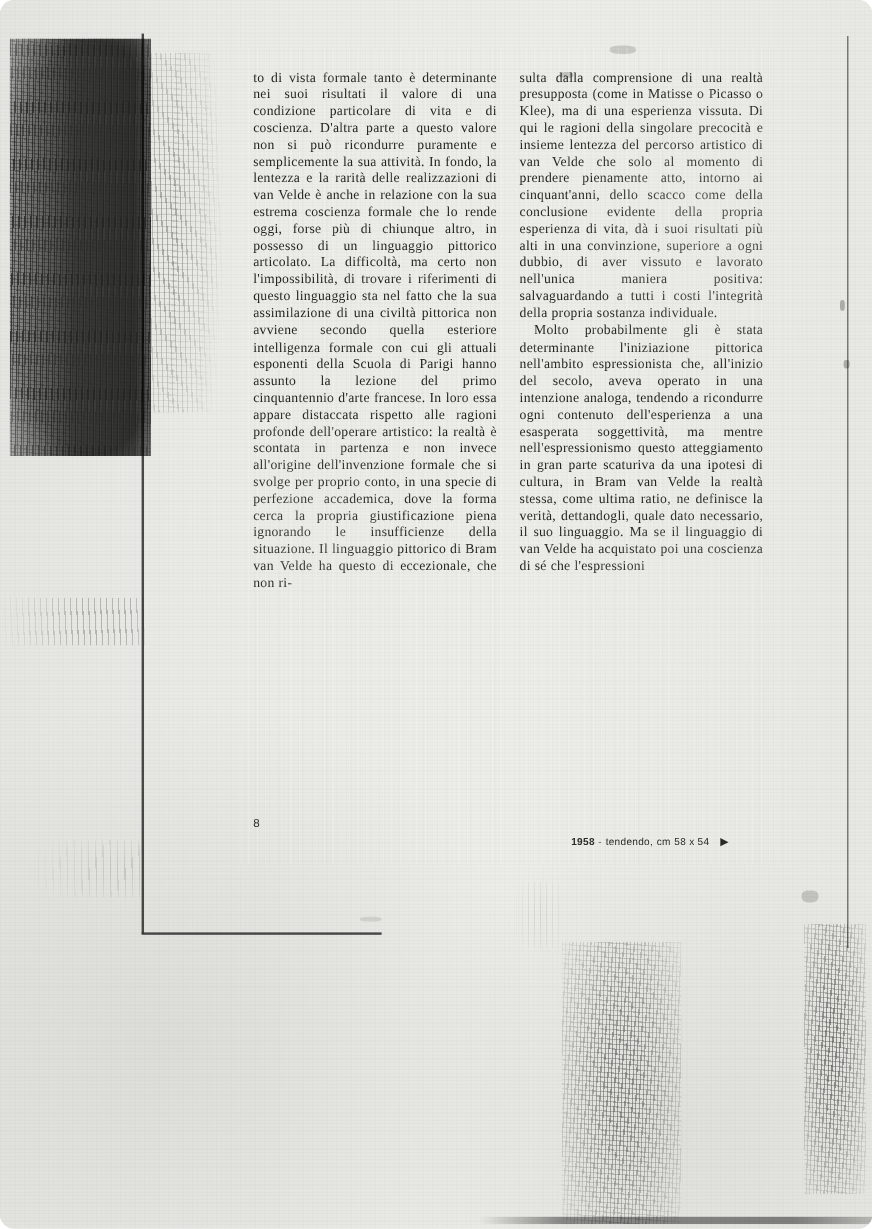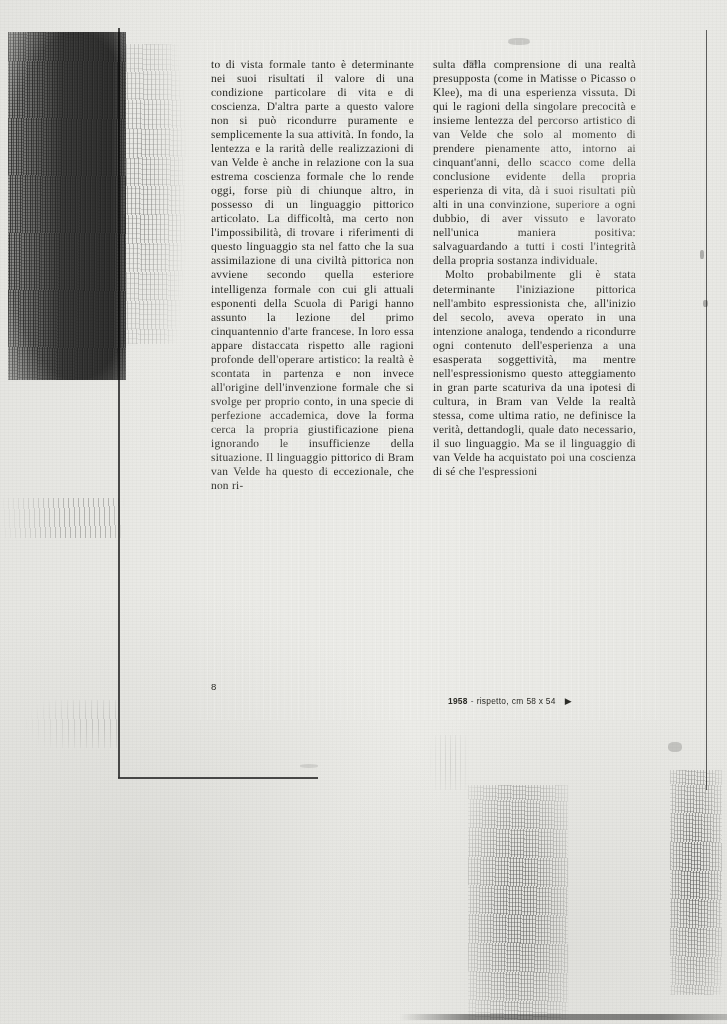--- a/index.html
+++ b/index.html
@@ -8,20 +8,21 @@
     background: #ffffff;
   }
 
   #page {
     position: relative;
     width: 727px;
     height: 1024px;
     overflow: hidden;
     background: #e8e8e4;
     font-family: "Liberation Serif", "DejaVu Serif", serif;
+    border-radius: 12px;
   }
 
   
   .paper-base {
     position: absolute;
     inset: 0;
     background:
       radial-gradient(ellipse 60% 40% at 20% 85%, rgba(190,190,185,.30), rgba(0,0,0,0) 70%),
       radial-gradient(ellipse 50% 35% at 78% 92%, rgba(195,195,190,.26), rgba(0,0,0,0) 70%),
       radial-gradient(ellipse 70% 50% at 50% 18%, rgba(236,236,232,.55), rgba(0,0,0,0) 75%),
@@ -225,21 +226,21 @@
   .folio {
     position: absolute;
     left: 211px;
     top: 681px;
     font-size: 9.6px;
     color: #2b2b26;
     font-family: "Liberation Sans", sans-serif;
   }
   .caption {
     position: absolute;
-    left: 448px;
+    left: 476px;
     top: 696px;
     font-size: 8.4px;
     color: #2b2b26;
     font-family: "Liberation Sans", sans-serif;
     letter-spacing: .03em;
     white-space: nowrap;
     display: flex;
     align-items: center;
     gap: 3px;
   }
@@ -293,19 +294,19 @@
   </div>
 
   <div class="type-fade"></div>
   <div class="scan-streaks"></div>
 
   <div class="folio">8</div>
 
   <div class="caption">
     <span class="year">1958</span>
     <span class="sep">-</span>
-    <span>rispetto,</span>
+    <span>tendendo,</span>
     <span>cm</span>
     <span>58 x 54</span>
     <span class="arrow">▶</span>
   </div>
 
 </div>
 
 </body></html>

